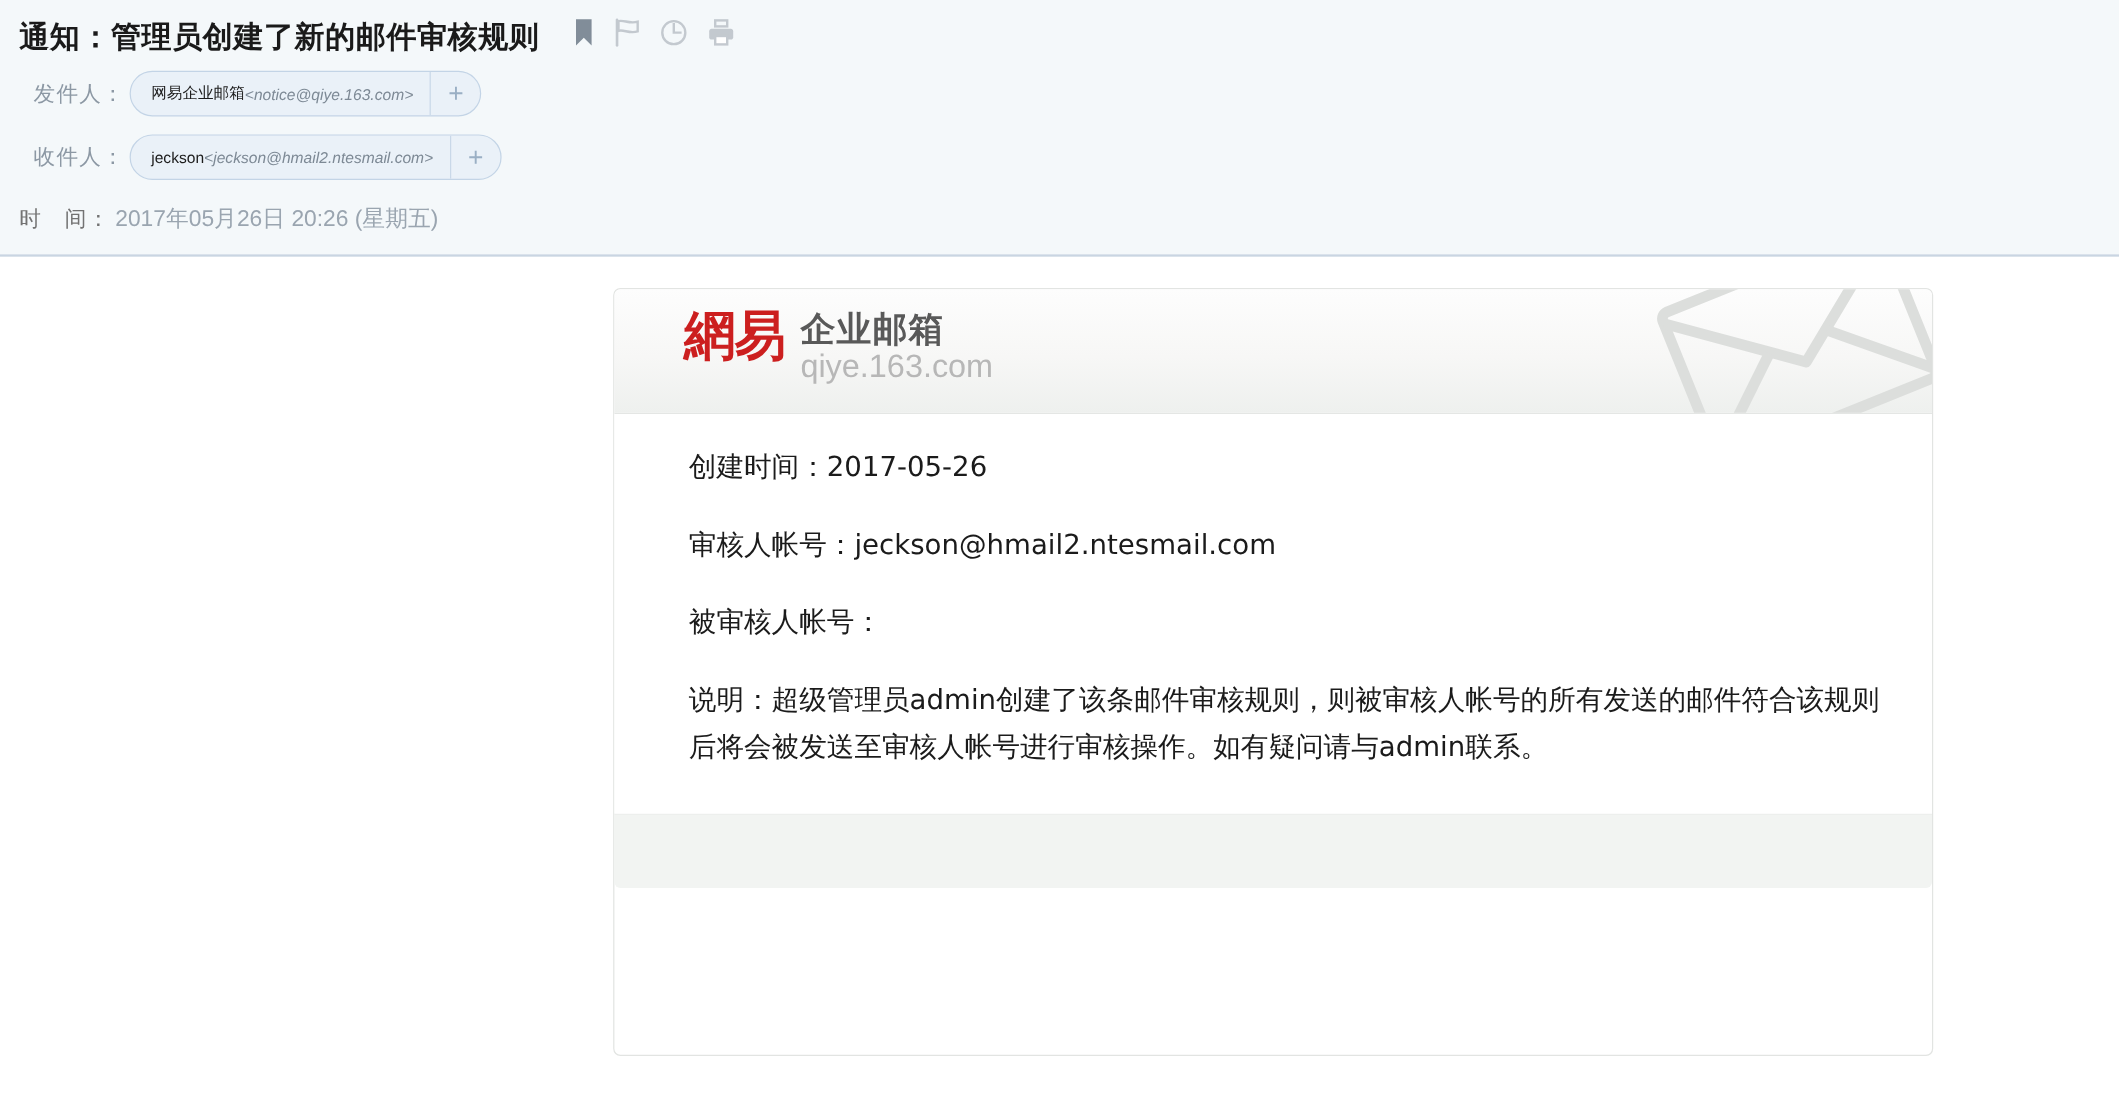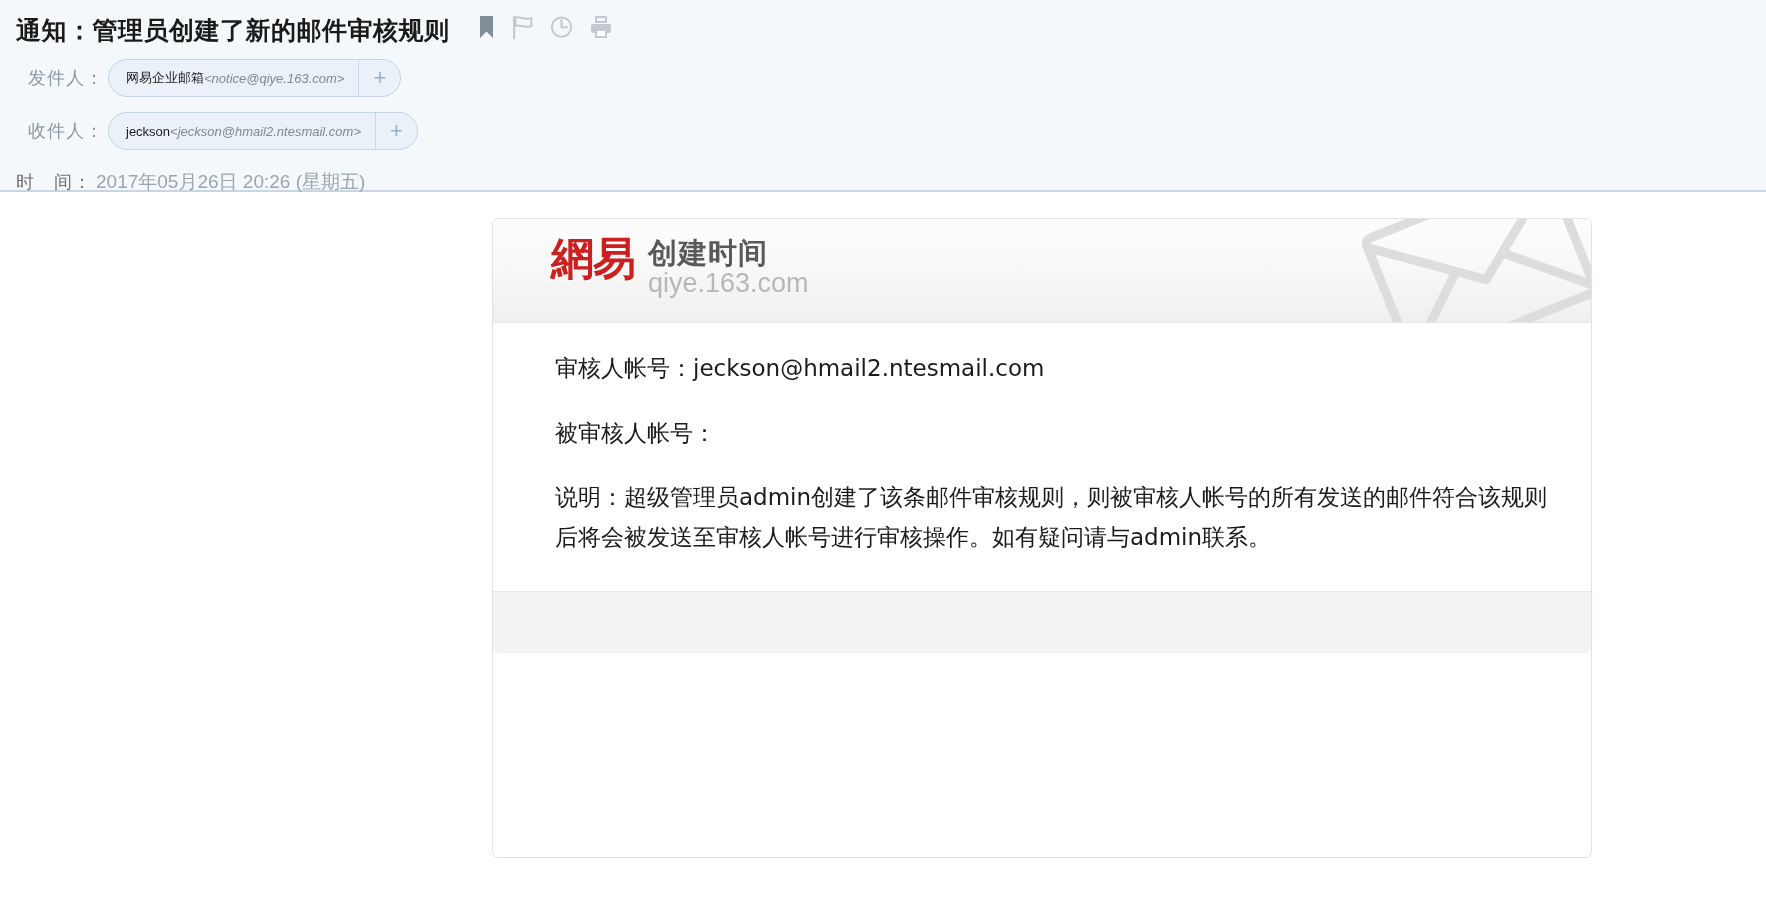--- a/index.html
+++ b/index.html
@@ -8,21 +8,21 @@
     width: 1766px; height: 914px;
     background: #ffffff;
     font-family: "Liberation Sans", "DejaVu Sans", sans-serif;
     overflow: hidden;
   }
 
   
   #mail-header {
     position: relative;
     width: 1766px;
-    height: 192px;
+    height: 214px;
     background: #f4f8fa;
     border-bottom: 2px solid #c9d5e2;
     padding: 0;
   }
 
   #subject-row {
     display: flex;
     align-items: center;
     padding: 14px 0 0 16px;
     height: 46px;
@@ -113,21 +113,21 @@
   #mail-body {
     position: relative;
     width: 1766px;
     height: 666px;
     background: #ffffff;
     overflow: hidden;
   }
 
   #mail-card {
     position: absolute;
-    left: 492px;
+    left: 511px;
     top: 26px;
     width: 1100px;
     min-height: 640px;
     background: #ffffff;
     border: 1px solid #e2e4e2;
     border-radius: 6px;
   }
 
   #card-banner {
     position: relative;
@@ -277,37 +277,38 @@
 
 <div id="mail-body">
 
   <div id="mail-card">
 
     <div id="card-banner">
 
       <div id="brand-logo">
         <div id="brand-cn">網易</div>
         <div id="brand-text-wrap">
-          <div id="brand-sub">创建时间</div>
+          <div id="brand-sub">企业邮箱</div>
           <div id="brand-domain">qiye.163.com</div>
         </div>
       </div>
 
       <svg id="envelope-watermark" viewBox="0 0 250 180" xmlns="http://www.w3.org/2000/svg">
         <g transform="rotate(-22 125 90)" fill="none" stroke="#dcdedc" stroke-width="9" stroke-linejoin="round">
           <rect x="28" y="22" width="196" height="134" rx="6"></rect>
           <path d="M28 30 L126 104 L224 30"></path>
           <path d="M28 150 L100 86"></path>
           <path d="M224 150 L152 86"></path>
         </g>
       </svg>
 
     </div>
 
     <div id="card-content">
+      <p class="body-line">创建时间：2017-05-26</p>
       <p class="body-line">审核人帐号：jeckson@hmail2.ntesmail.com</p>
       <p class="body-line">被审核人帐号：</p>
       <p class="body-line" id="desc-line">说明：超级管理员admin创建了该条邮件审核规则，则被审核人帐号的所有发送的邮件符合该规则后将会被发送至审核人帐号进行审核操作。如有疑问请与admin联系。</p>
     </div>
 
     <div id="card-footer"></div>
 
   </div>
 
 </div>

